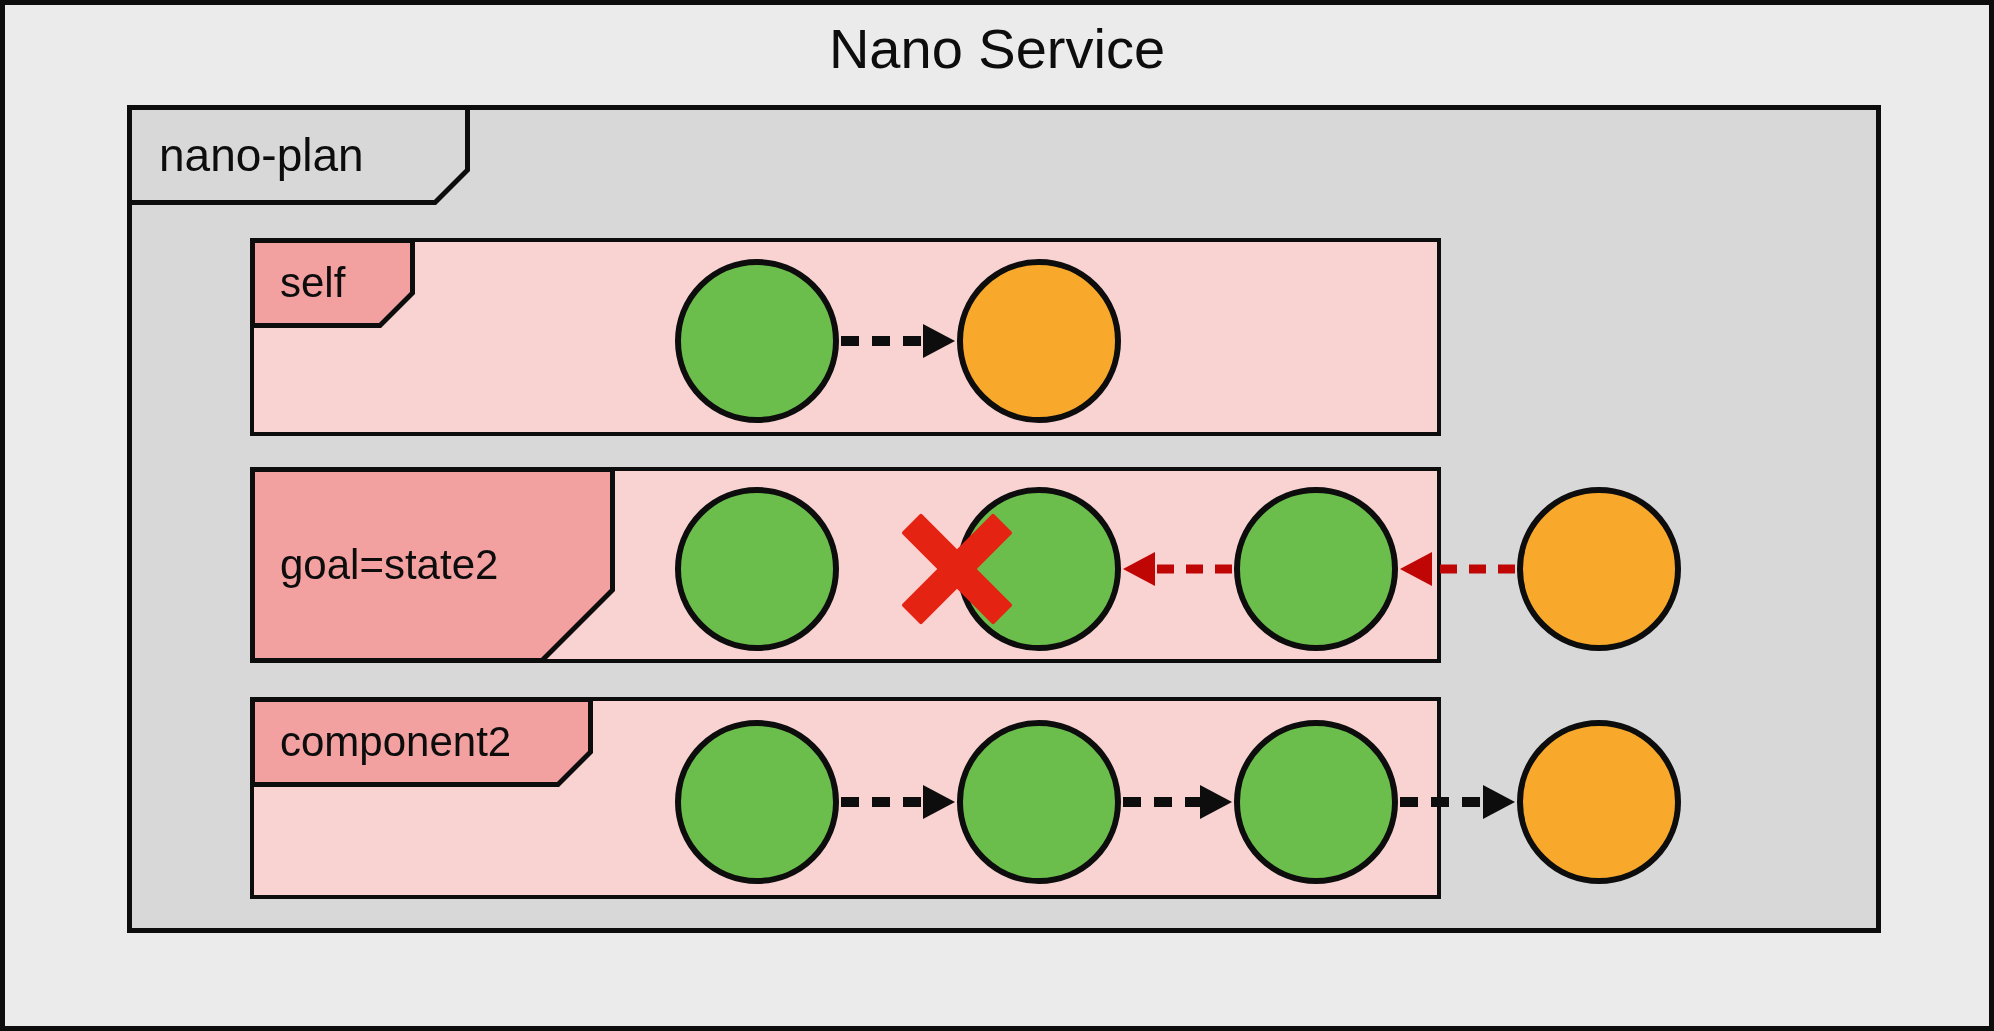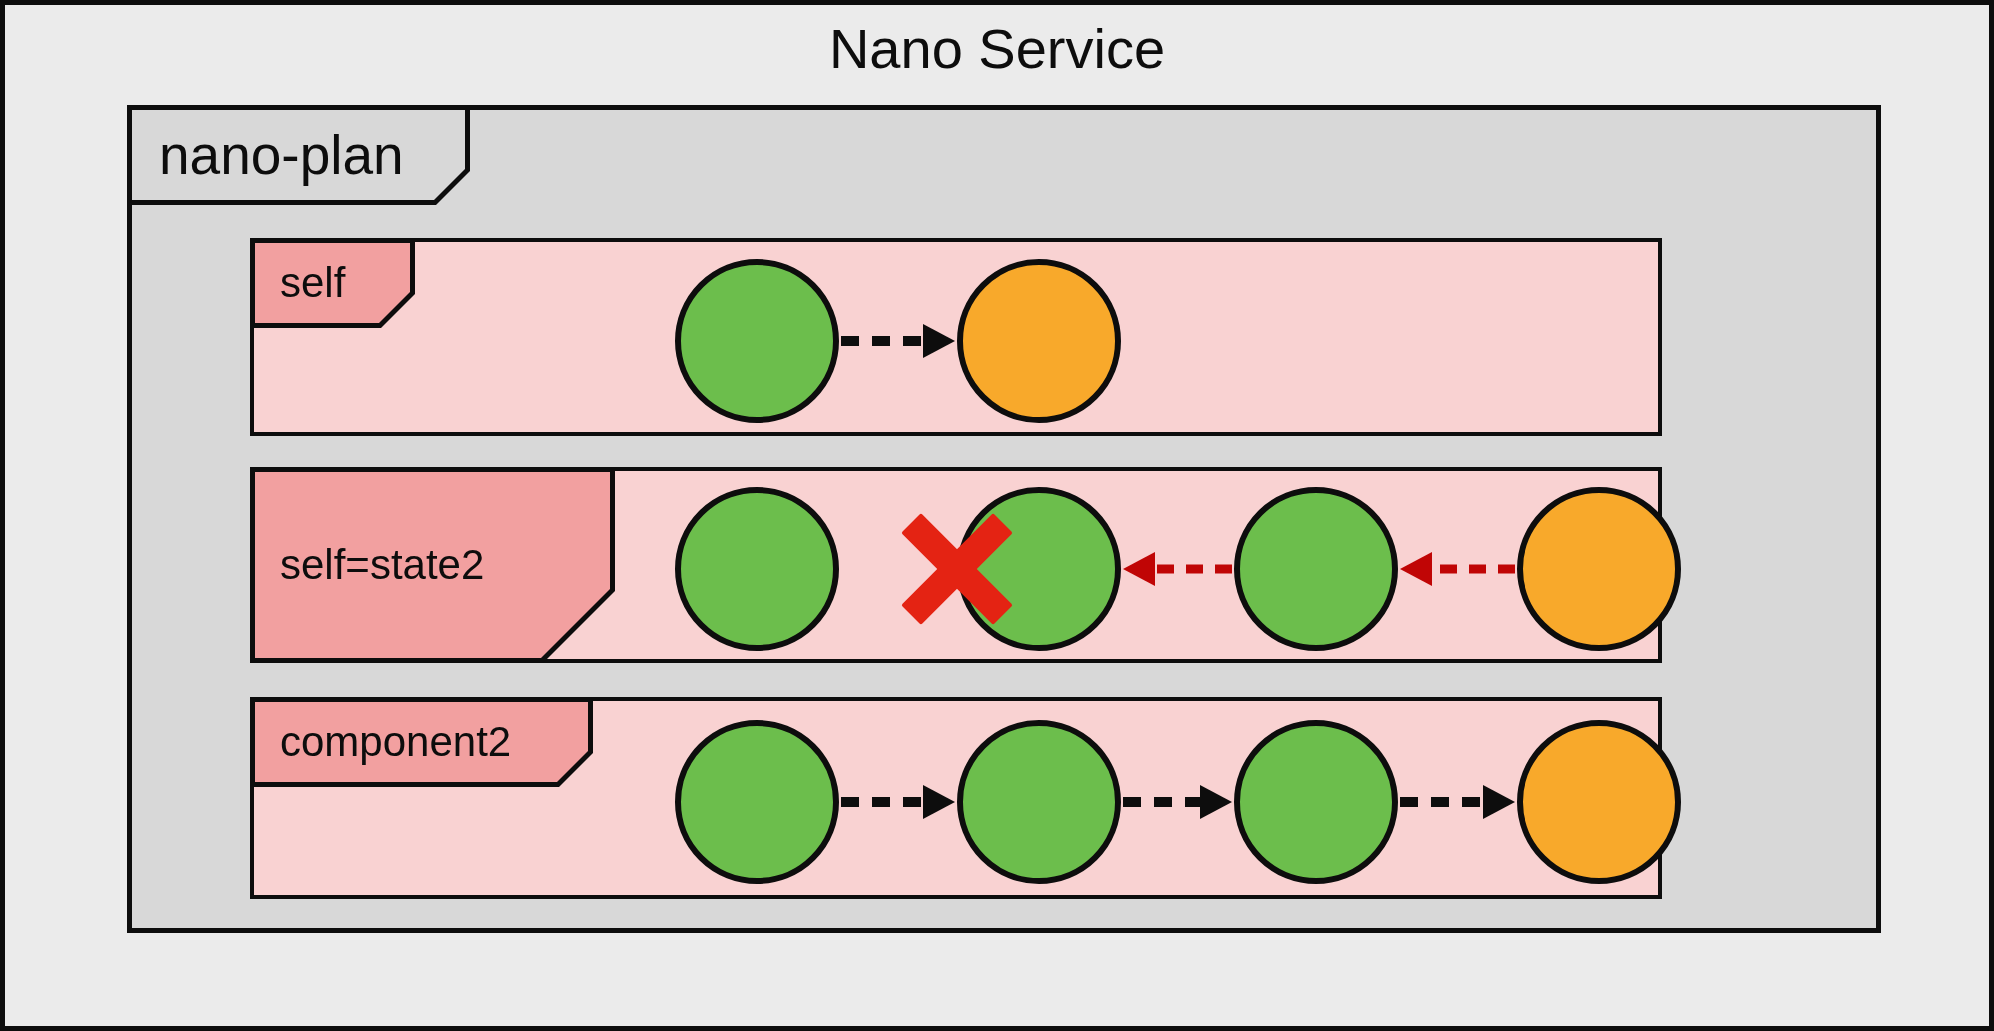--- a/index.html
+++ b/index.html
@@ -33,24 +33,24 @@
   .tab{background:var(--ink,#0d0d0d);}
   .tab-fill{
     position:absolute;left:5px;top:5px;right:5px;bottom:5px;
     --cut:var(--cut2);
   }
   .plan-tab{left:122px;top:100px;width:343px;height:100px;--cut:34px;--cut2:31px;}
   .plan-tab .tab-fill{background:var(--plan-fill,#D8D8D8);}
   .plan-tab-label{
     position:absolute;left:154px;top:100px;height:100px;
     display:flex;align-items:center;
-    font-size:55px;font-weight:400;
+    font-size:46px;font-weight:400;
   }
   .lane{
-    position:absolute;left:245px;width:1412px;
+    position:absolute;left:245px;width:1191px;
     box-sizing:border-box;
     background:var(--lane-fill,#F9D2D2);
     border:4px solid var(--ink,#0d0d0d);
   }
   .lane .tab-fill{background:var(--tab-fill,#F2A0A0);}
   .lane-tab{left:-4px;top:-4px;}
   .tab-label{
     position:absolute;left:26px;top:-4px;
     display:flex;flex-direction:column;justify-content:center;
     font-size:42px;line-height:50px;font-weight:400;
@@ -93,21 +93,21 @@
           <polygon points="82,5 114,22 82,39" fill="#0D0D0D"></polygon>
         </svg>
         <div class="state" style="left:421px;top:17px;background:#6CBE4C;"></div>
         <div class="state" style="left:703px;top:17px;background:#F8A92B;"></div>
       </div>
       <div class="lane" style="top: 462px; height: 196px;">
         <div class="tab lane-tab" style="width:365px;height:196px;--cut:72px;--cut2:69px;">
       <div class="tab-fill"></div>
         </div>
         <div class="tab-label" style="height:196px;">
-          <span>self=state2</span>
+          <span>goal=state2</span>
         </div>
         <svg class="arrow" style="left:869px;top:76px" width="109" height="44" viewBox="0 0 109 44">
           <line x1="109" y1="22" x2="30" y2="22" stroke="#C00505" stroke-width="9" stroke-dasharray="17 12"></line>
           <polygon points="32,5 0,22 32,39" fill="#C00505"></polygon>
         </svg>
         <svg class="arrow" style="left:1146px;top:76px" width="115" height="44" viewBox="0 0 115 44">
           <line x1="115" y1="22" x2="30" y2="22" stroke="#C00505" stroke-width="9" stroke-dasharray="17 12"></line>
           <polygon points="32,5 0,22 32,39" fill="#C00505"></polygon>
         </svg>
         <div class="state" style="left:421px;top:16px;background:#6CBE4C;"></div>

